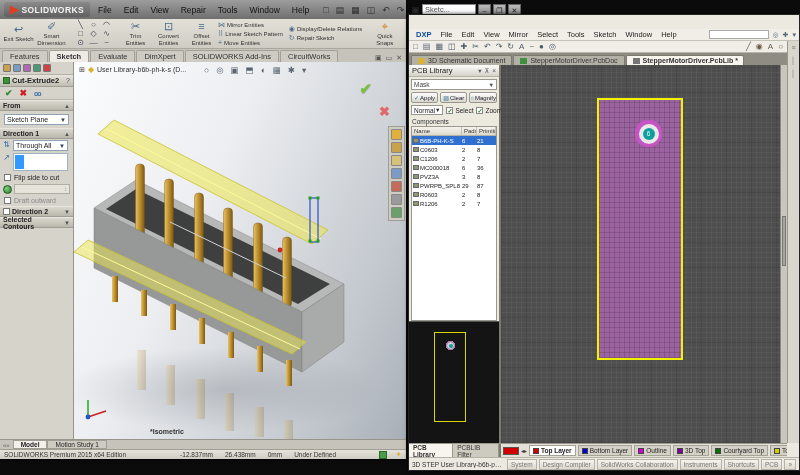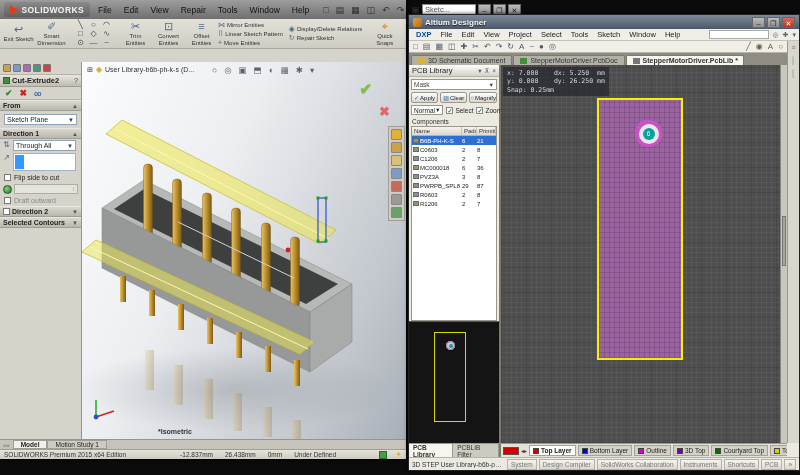--- a/index.html
+++ b/index.html
@@ -30,21 +30,21 @@
   .swt-stack .it{font-size:6px;color:#333;display:flex;align-items:center;gap:2px;white-space:nowrap}
   .swt-stack .it .g{font-size:7px;color:#4a6b8a}
   .swt-big.orange .g{color:#d08020}
 
   #sw-tabs{position:absolute;top:49px;left:0;right:0;height:13px;background:#c6c3ba;display:flex;align-items:flex-end;padding-left:2px}
   .sw-tab{font-size:7.5px;color:#333;padding:1px 7px;border:1px solid #a4a198;border-bottom:none;background:#cecbc2;margin-right:1px;border-radius:2px 2px 0 0}
   .sw-tab.active{background:#edebe4;font-weight:bold}
   #sw-tabs .winicons{margin-left:auto;margin-right:4px;font-size:7px;color:#555;display:flex;gap:4px}
 
   #sw-body{position:absolute;top:62px;left:0;right:0;bottom:20px;display:flex}
-  #pm{width:82px;background:#d6d3cb;border-right:1px solid #97948c;font-size:7px;flex:none}
+  #pm{width:74px;background:#d6d3cb;border-right:1px solid #97948c;font-size:7px;flex:none}
   #pm-icons{display:flex;gap:2px;padding:2px 3px;border-bottom:1px solid #b5b2a9}
   .pm-ticon{width:8px;height:8px;border:1px solid #777;border-radius:1px}
   #pm-head{height:12px;background:linear-gradient(#e9e7dd,#bfbcb1);display:flex;align-items:center;gap:2px;padding:0 3px;border-bottom:1px solid #a09d94}
   #pm-head .ficon{width:7px;height:7px;background:#3f8f3f;border:1px solid #2a6a2a}
   #pm-head .t{font-weight:bold;font-size:7.5px}
   #pm-head .q{margin-left:auto;color:#446;font-size:7px}
   #pm-actions{height:13px;display:flex;align-items:center;gap:7px;padding:0 5px;border-bottom:1px solid #b5b2a9}
   #pm-actions .ok{color:#2e8b2e;font-weight:bold;font-size:9px}
   #pm-actions .no{color:#cc2222;font-weight:bold;font-size:9px}
   #pm-actions .eye{color:#3a6ea8;font-size:7px;font-weight:bold;letter-spacing:-1px}
@@ -287,20 +287,33 @@
           <span class="g">⌖</span>
           <span>Quick Snaps</span>
         </div>
         <div class="swt-big orange">
           <span class="g">✎</span>
           <span>Rapid Sketch</span>
         </div>
       </div>
   </div>
 
+  <div id="sw-tabs">
+    <span class="sw-tab">Features</span>
+    <span class="sw-tab active">Sketch</span>
+    <span class="sw-tab">Evaluate</span>
+    <span class="sw-tab">DimXpert</span>
+    <span class="sw-tab">SOLIDWORKS Add-Ins</span>
+    <span class="sw-tab">CircuitWorks</span>
+    <span class="winicons">
+        <span>▣</span>
+        <span>▭</span>
+        <span>✕</span>
+      </span>
+  </div>
 
   <div id="sw-body">
 
     <div id="pm">
       <div id="pm-icons">
 
       <span class="pm-ticon" style="background: rgb(202, 162, 74);"></span>
           <span class="pm-ticon" style="background: rgb(122, 156, 198);"></span>
           <span class="pm-ticon" style="background: rgb(176, 106, 176);"></span>
           <span class="pm-ticon" style="background: rgb(74, 154, 122);"></span>
@@ -483,36 +496,27 @@
     </span>
     <span class="tail">
       <span class="gicon"></span>
       <span class="yicon">✦</span>
     </span>
   </div>
 </div>
 
 <div class="win" id="ad">
 
-  <div id="ad-title">
-    <span class="alogo"></span>
-    <span class="t">Altium Designer</span>
-    <div class="winbtns">
-      <span class="winbtn">–</span>
-      <span class="winbtn">❐</span>
-      <span class="winbtn close-red">✕</span>
-    </div>
-  </div>
 
   <div id="ad-menu">
     <span class="ad-menu-item dxp">DXP</span>
     <span class="ad-menu-item">File</span>
     <span class="ad-menu-item">Edit</span>
     <span class="ad-menu-item">View</span>
-    <span class="ad-menu-item">Project</span>
+    <span class="ad-menu-item">Mirror</span>
     <span class="ad-menu-item">Select</span>
     <span class="ad-menu-item">Tools</span>
     <span class="ad-menu-item">Sketch</span>
     <span class="ad-menu-item">Window</span>
     <span class="ad-menu-item">Help</span>
     <span class="mtail">
       <input style="">
       <span>◎</span>
       <span>✚</span>
       <span>▾</span>
@@ -690,23 +694,20 @@
           <div class="pv-pad" style="top:19px">
             <span class="c"></span>
           </div>
           <div class="pv-pad" style="top:19px">
             <span class="c"></span>
           </div>
         </div>
     </div>
 
     <div id="editor">
-      <div id="hud"><span>x: 7.000    dx: 5.250  mm</span>
-<span>y: 0.000    dy: 26.250 mm</span>
-<span>Snap: 0.25mm</span></div>
       <div id="board">
 
           <div class="pad" style="top:20px">
             <span class="ring">
               <span class="core">1</span>
             </span>
           </div>
 
           <div class="pad" style="top:20px">
             <span class="ring">

